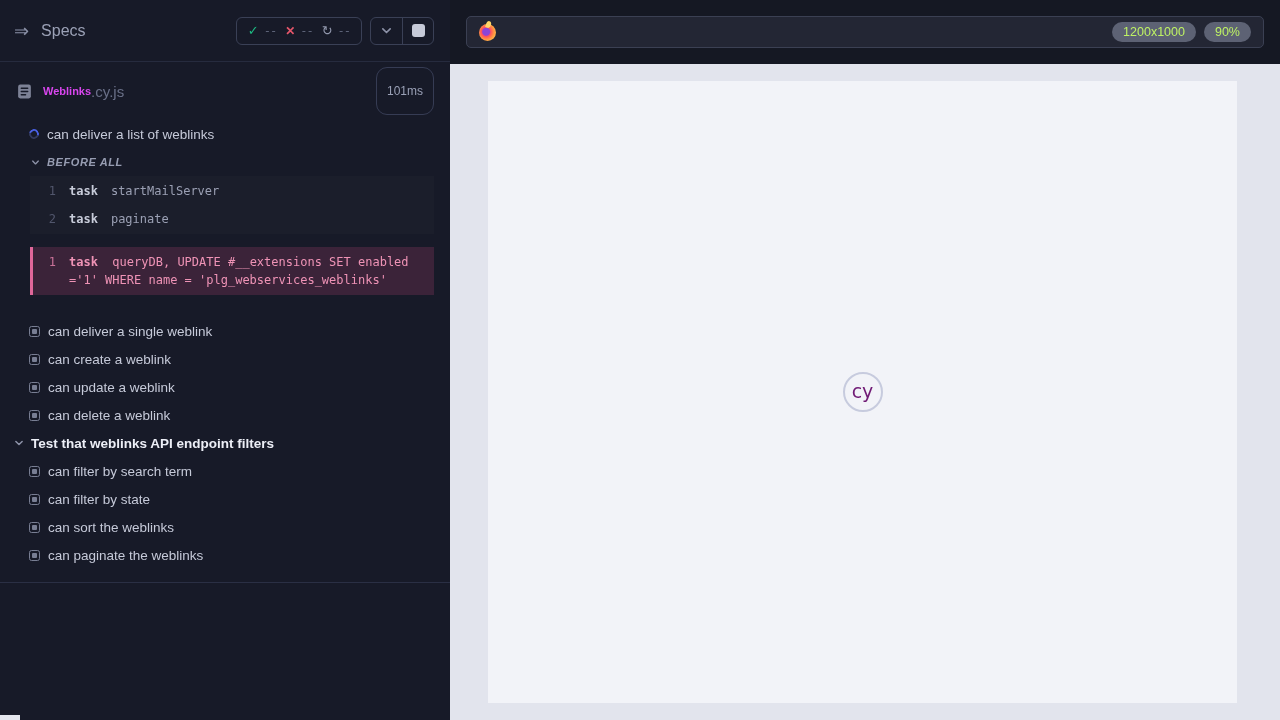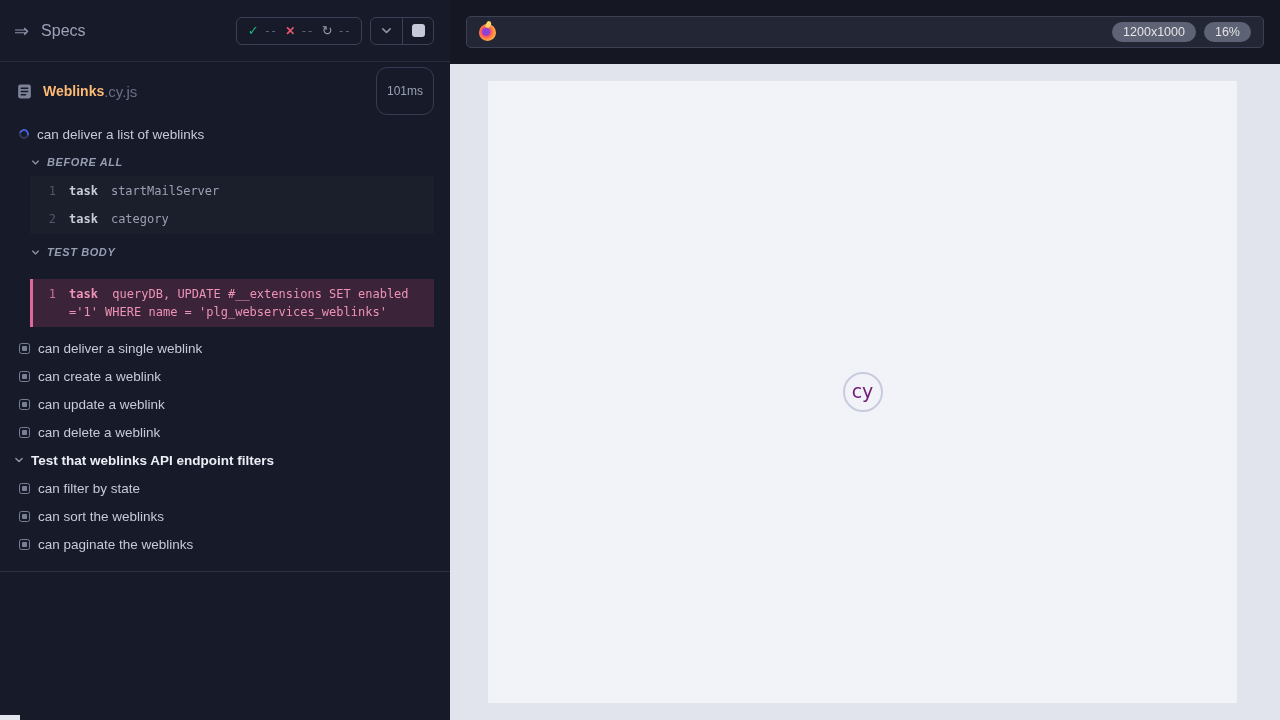--- a/index.html
+++ b/index.html
@@ -53,35 +53,35 @@
   .btn-group button + button { border-left: 1px solid #3A4056; }
   .stop-square { width: 13px; height: 13px; background: #C6CAD8; border-radius: 3px; display: block; }
 
   .spec-row {
     height: 58px;
     display: flex; align-items: center;
     padding: 0 16px;
     cursor: pointer;
   }
   .spec-file-icon { color: #7D8296; margin-right: 10px; display: flex; }
-  .spec-name { font-size: 14px; color: #fdba74; font-weight: bold; }
+  .spec-name { font-size: 11px; color: #d946ef; font-weight: bold; }
   .spec-ext  { font-size: 15px; color: #696F87; }
   .spec-duration {
     margin-left: auto;
     border: 1px solid #363C54; border-radius: 11px;
     color: #9AA0B6; font-size: 12px;
     padding: 16px 10px;
   }
 
   .tree { padding: 0; }
   .row { height: 28px; display: flex; align-items: center; cursor: pointer; }
   .row .chev { width: 10px; display: flex; color: #8D92A8; }
   .suite-row { padding-left: 14px; gap: 7px; }
   .suite-title { color: #ECEEF6; font-size: 13.5px; font-weight: bold; }
-  .test-row { padding-left: 19px; gap: 8px; }
+  .test-row { padding-left: 29px; gap: 8px; }
   .test-title { color: #C6CAD9; font-size: 13.5px; }
   .section-row { padding-left: 31px; gap: 6px; }
   .section-label { color: #979DB2; font-size: 11px; font-weight: bold; letter-spacing: 0.6px; font-style: italic; }
 
   .spinner {
     width: 10px; height: 10px; border-radius: 50%;
     border: 2px solid #333A5E;
     border-top-color: #4A61E4; border-right-color: #4A61E4;
     transform: rotate(-30deg);
     flex: 0 0 auto;
@@ -118,21 +118,21 @@
   .cmd-block.highlight .cmd-num { width: 23px; color: #C97198; font-family: "DejaVu Sans Mono", monospace; font-size: 12px; padding-top: 2px; }
   .hl-content {
     margin-left: 13px;
     font-family: "DejaVu Sans Mono", monospace; font-size: 12px;
     color: #EF93B6; line-height: 18px;
     width: 350px;
   }
   .hl-content .cmd-method { margin-left: 0; color: #EF93B6; font-weight: bold; }
 
   .tb-section { margin-top: 4px; }
-  .after-hl { margin-top: 7px; }
+  .after-hl { margin-top: 22px; }
 
   .list-divider { border-top: 1px solid #2A2F44; margin-top: 13px; }
 
   .bottom-mark {
     position: absolute; left: 0; bottom: 0;
     width: 20px; height: 5px; background: #E4E6EE;
   }
 
   
   .browser-pane { width: 830px; height: 720px; display: flex; flex-direction: column; }
@@ -153,21 +153,21 @@
     position: relative; flex: 0 0 auto;
   }
   .firefox-icon::before {
     content: ""; position: absolute; top: -3px; left: 7px;
     width: 5px; height: 7px; background: #ffd567;
     border-radius: 50% 50% 50% 0; transform: rotate(18deg);
   }
   .url-text { flex: 1; color: #C6CAD9; font-size: 13px; padding: 0 8px; }
   .url-badges { display: flex; align-items: center; gap: 8px; padding-right: 6px; }
   .badge {
-    background: #5D6274; color: #e5e5e5;
+    background: #5D6274; color: #bef264;
     font-size: 12.5px; border-radius: 12px;
     padding: 4px 11px; line-height: 1;
   }
   .stage {
     flex: 1; background: #E2E4ED; position: relative;
   }
   .viewport {
     position: absolute; left: 38px; top: 17px;
     width: 749px; height: 622px;
     background: #F2F3F8;
@@ -251,32 +251,24 @@
 
     <div class="cmd-block">
       <div class="cmd-row">
         <span class="cmd-num">1</span>
         <span class="cmd-method">task</span>
         <span class="cmd-msg">startMailServer</span>
       </div>
       <div class="cmd-row">
         <span class="cmd-num">2</span>
         <span class="cmd-method">task</span>
-        <span class="cmd-msg">category</span>
-      </div>
-    </div>
-
-    <div class="row section-row tb-section">
-      <span class="chev">
-        <svg width="9" height="9" viewBox="0 0 16 16">
-            <path d="M3 5.5l5 5 5-5" stroke="#8D92A8" stroke-width="2.4" fill="none" stroke-linecap="round" stroke-linejoin="round"></path>
-          </svg>
-      </span>
-      <span class="section-label">TEST BODY</span>
-    </div>
+        <span class="cmd-msg">paginate</span>
+      </div>
+    </div>
+
 
     <div class="cmd-block highlight">
       <span class="cmd-num">1</span>
       <span class="hl-content"><span class="cmd-method">task</span>&nbsp;&nbsp;<span>queryDB, UPDATE #__extensions SET enabled ='1' WHERE name = 'plg_webservices_weblinks'</span></span>
     </div>
 
     <div class="row test-row after-hl">
       <span class="box-icon">
           <span></span>
         </span>
@@ -307,20 +299,26 @@
             <path d="M3 5.5l5 5 5-5" stroke="#8D92A8" stroke-width="2.4" fill="none" stroke-linecap="round" stroke-linejoin="round"></path>
           </svg>
       </span>
       <span class="suite-title">Test that weblinks API endpoint filters</span>
     </div>
 
     <div class="row test-row">
       <span class="box-icon">
           <span></span>
         </span>
+      <span class="test-title">can filter by search term</span>
+    </div>
+    <div class="row test-row">
+      <span class="box-icon">
+          <span></span>
+        </span>
       <span class="test-title">can filter by state</span>
     </div>
     <div class="row test-row">
       <span class="box-icon">
           <span></span>
         </span>
       <span class="test-title">can sort the weblinks</span>
     </div>
     <div class="row test-row">
       <span class="box-icon">
@@ -335,21 +333,21 @@
   <div class="bottom-mark"></div>
 </aside>
 
 <section class="browser-pane">
   <div class="browser-header">
     <div class="url-bar">
       <span class="firefox-icon"></span>
       <span class="url-text"></span>
       <span class="url-badges">
         <span class="badge">1200x1000</span>
-        <span class="badge">16%</span>
+        <span class="badge">90%</span>
       </span>
     </div>
   </div>
   <div class="stage">
     <div class="viewport">
       <div class="cy-logo">
         <span>cy</span>
       </div>
     </div>
   </div>

